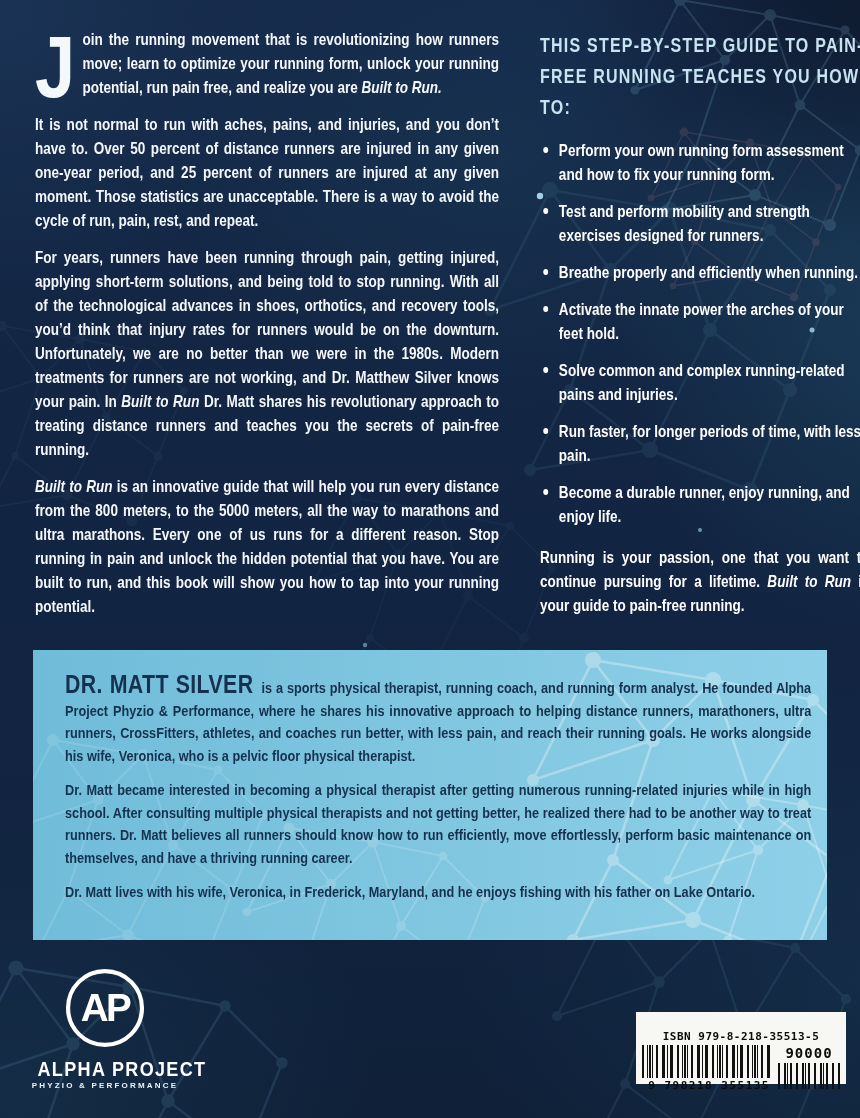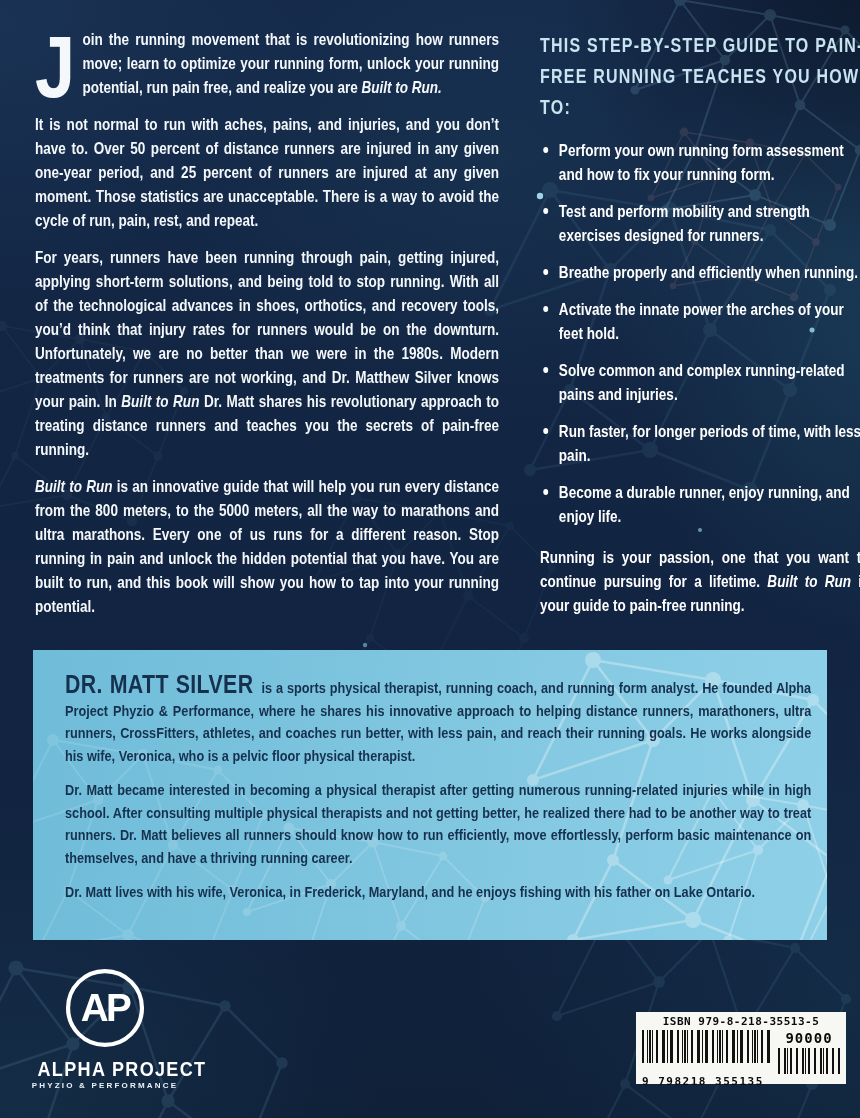--- a/index.html
+++ b/index.html
@@ -43,30 +43,30 @@
   .banner .cond{position:relative;width:910px;}
   .banner p{margin:0 0 12px 0;font-size:15.5px;line-height:22.5px;font-weight:700;text-align:justify;}
   .author-name{font-size:26px;letter-spacing:0.5px;line-height:1;margin-right:5px;}
   
   .logo{position:absolute;left:30px;top:966px;width:150px;text-align:center;color:#ffffff;}
   .logo-name{font-size:20px;font-weight:700;letter-spacing:1.5px;margin-top:4px;transform:scaleX(0.9);transform-origin:50% 0;white-space:nowrap;}
   .logo-tag{font-size:8px;font-weight:700;letter-spacing:2.2px;margin-top:0;color:#e9f3f9;white-space:nowrap;}
   
   .barcode{
     position:absolute;left:636px;top:1012px;width:210px;height:72px;box-sizing:border-box;
-    background:#f7f7f4;padding:3px 6px;color:#0b0b0b;
+    background:#f7f7f4;padding:18px 6px;color:#0b0b0b;
     font-family:"DejaVu Sans Mono","Liberation Mono",monospace;
   }
   .isbn{font-size:11px;font-weight:700;letter-spacing:0.5px;text-align:center;white-space:nowrap;}
   .bc-row{display:flex;margin-top:2px;}
   .bc-main{flex:1;}
   .bars-main{height:33px;background-color:#f7f7f4;background-image:
       repeating-linear-gradient(90deg,#111 0 1px,transparent 1px 5px),
       repeating-linear-gradient(90deg,#111 0 2px,transparent 2px 7px);}
-  .digits{font-size:11px;font-weight:700;letter-spacing:1.5px;margin-top:12px;white-space:nowrap;}
+  .digits{font-size:11px;font-weight:700;letter-spacing:1.5px;margin-top:1px;white-space:nowrap;text-align:right;}
   .bc-addon{width:62px;margin-left:8px;}
   .addon-code{font-size:14px;font-weight:700;text-align:center;letter-spacing:1px;}
   .bars-addon{height:26px;margin-top:2px;background-image:
       repeating-linear-gradient(90deg,#111 0 2px,transparent 2px 6px),
       repeating-linear-gradient(90deg,#111 0 1px,transparent 1px 9px);}
 </style>
 </head>
 <body>
 
 <div class="page">

